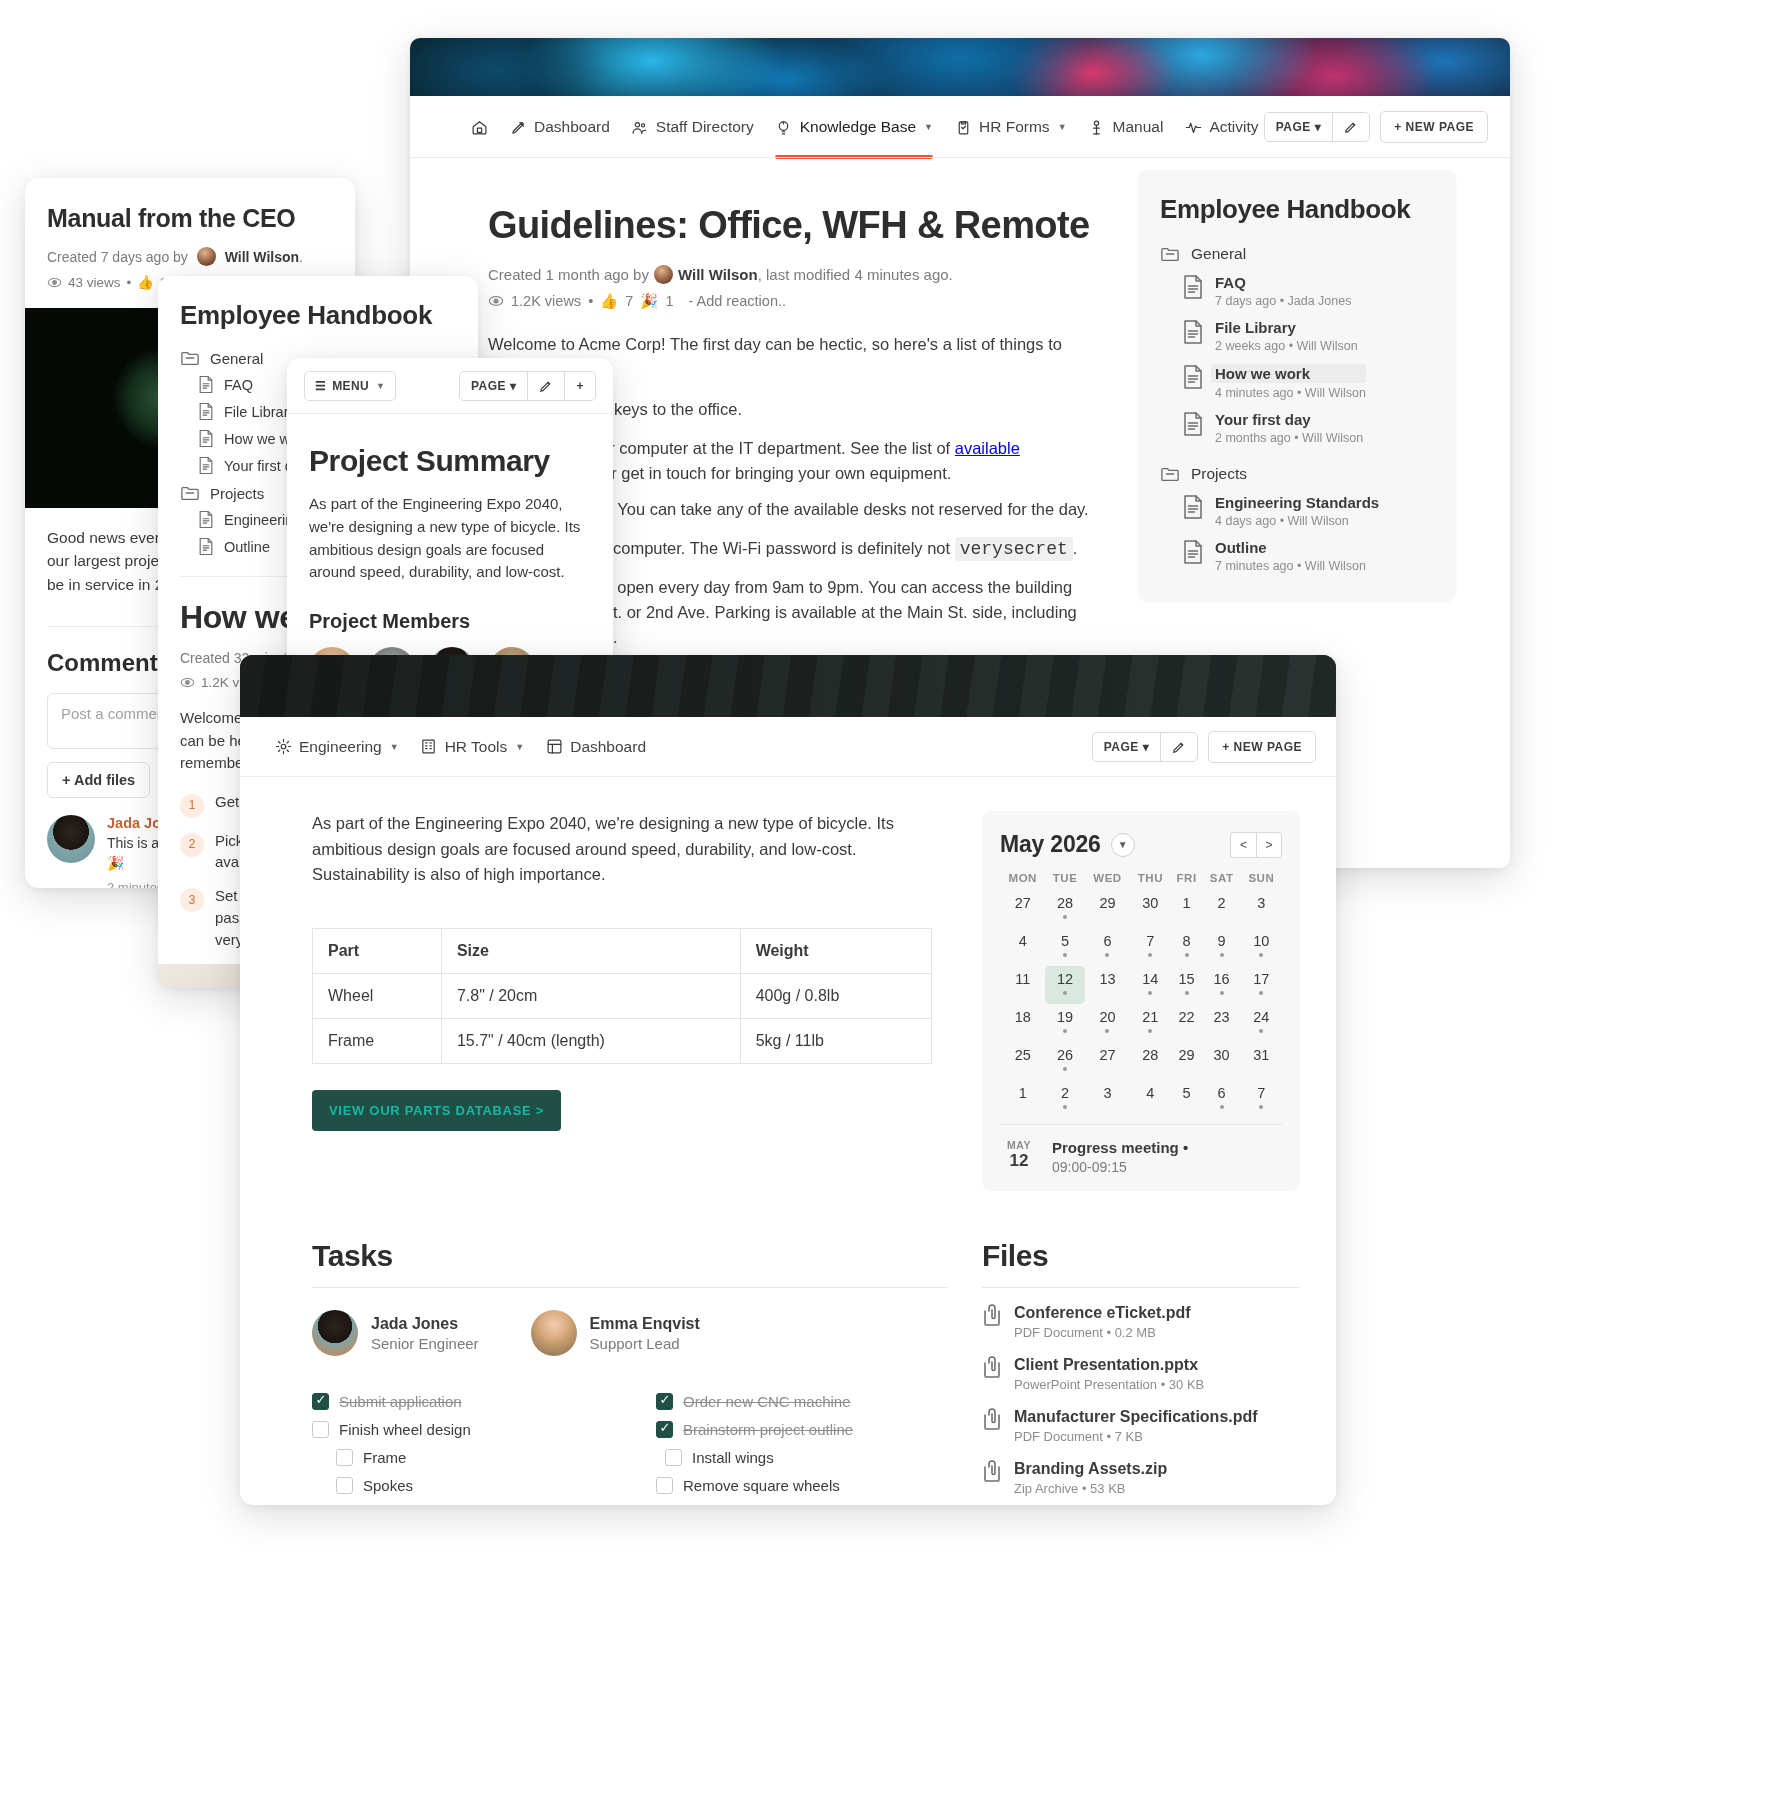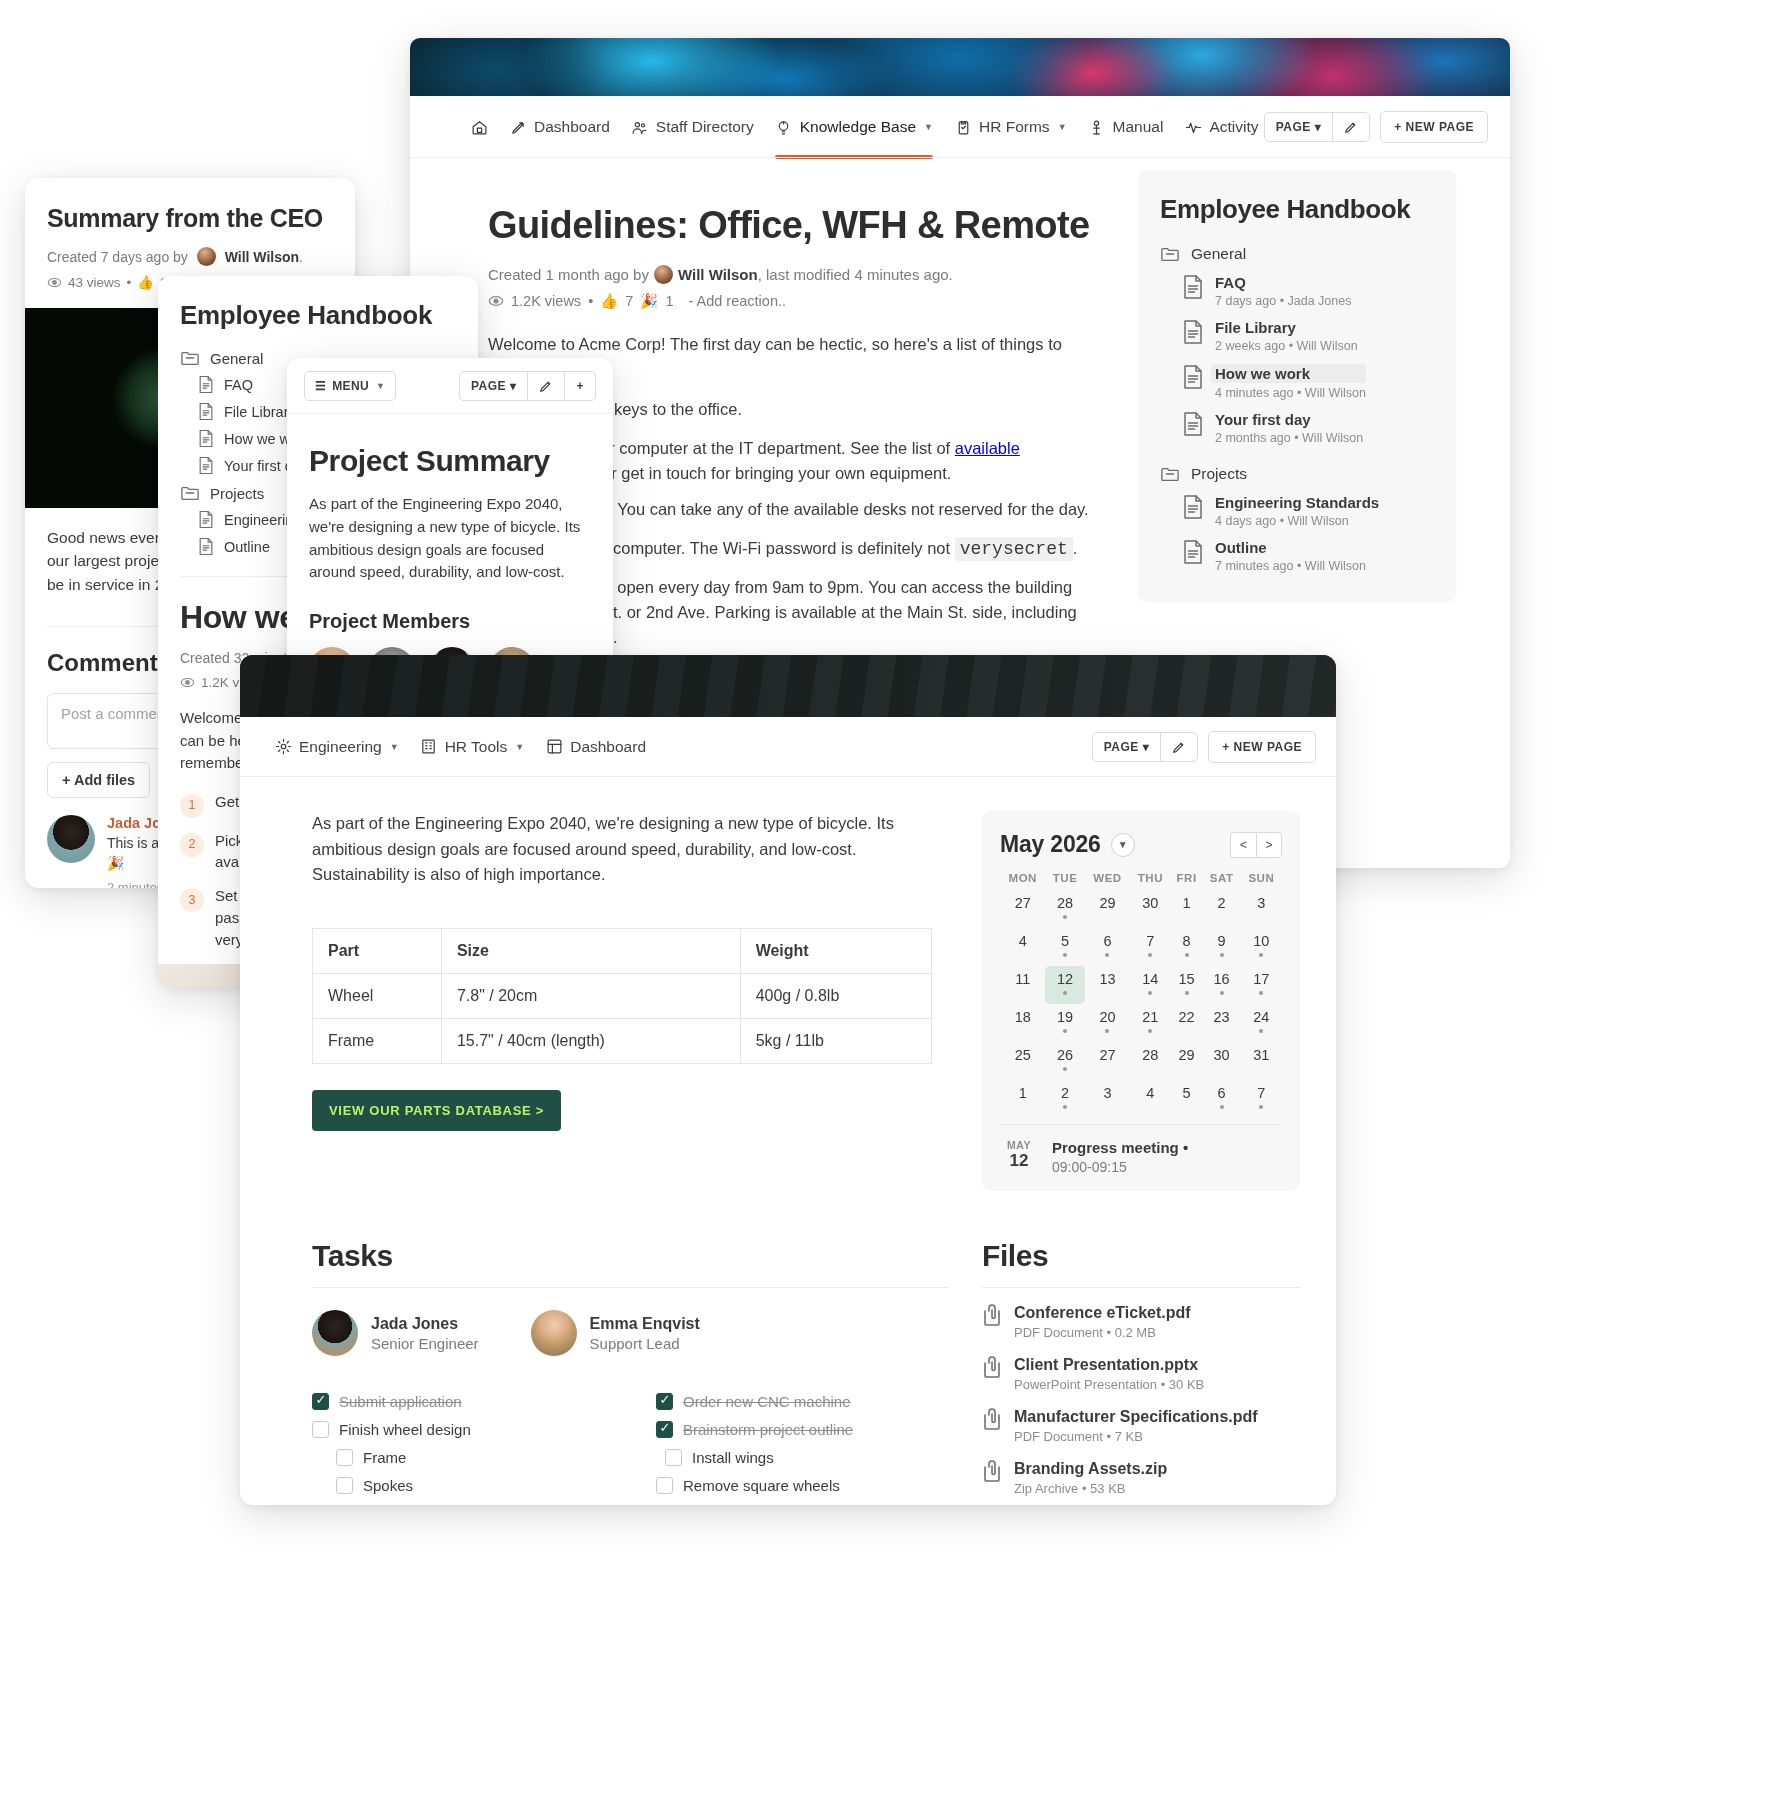--- a/index.html
+++ b/index.html
@@ -141,21 +141,21 @@
        repeating-linear-gradient(98deg,#394442 0px,#394442 26px,#2c3533 26px,#2c3533 52px),
        #333c3a;}
   .bw-nav { height:60px; display:flex; align-items:center; padding:0 20px 0 34px; position:relative; border-bottom:1px solid #ececec;}
   .bw-body { padding:34px 36px 0 72px; display:flex; gap:34px;}
   .bw-left { flex:1; min-width:0;}
   .bw-right { width:318px; flex:0 0 318px;}
   .bw-p { font-size:16.5px; line-height:1.55; color:#3b3b3b;}
   .spec-table { margin-top:40px; width:620px; border-collapse:collapse;}
   .spec-table th, .spec-table td { border:1px solid #e4e4e4; padding:13px 15px; text-align:left; font-size:16px; color:#3b3b3b;}
   .spec-table th { font-weight:700; }
-  .parts-btn { margin-top:26px; display:inline-block; background:#1f4f45; color:#bef264; font-size:13px; font-weight:700; letter-spacing:.7px; padding:13px 17px; border-radius:4px; cursor:pointer;}
+  .parts-btn { margin-top:26px; display:inline-block; background:#1f4f45; color:#14b8a6; font-size:13px; font-weight:700; letter-spacing:.7px; padding:13px 17px; border-radius:4px; cursor:pointer;}
 
   
   .cal { background:#f7f7f7; border-radius:9px; padding:20px 18px 0 18px;}
   .cal-head { display:flex; align-items:center;}
   .cal-month { font-size:23px; font-weight:700; color:#2e2e2e; letter-spacing:-.2px;}
   .circ-btn { width:24px; height:24px; border-radius:50%; border:1px solid #cfcfcf; display:inline-flex; align-items:center; justify-content:center; font-size:10px; color:#5c5c5c; margin-left:10px; cursor:pointer; background:#fff;}
   .cal-navs { margin-left:auto; display:flex; gap:0;}
   .cal-nav { width:26px; height:26px; border:1px solid #d8d8d8; background:#fff; display:flex; align-items:center; justify-content:center; font-size:12px; color:#4a4a4a; cursor:pointer;}
   .cal-nav:first-child { border-radius:4px 0 0 4px; border-right:none;}
   .cal-nav:last-child { border-radius:0 4px 4px 0;}
@@ -442,21 +442,21 @@
         <div>
           <div class="hb-name">Outline</div>
           <div class="hb-sub">7 minutes ago • Will Wilson</div>
         </div>
       </div>
     </div>
 </div>
 
 <div class="card" id="ceo-card">
   <div class="ceo-pad">
-    <div class="ceo-title">Summary from the CEO</div>
+    <div class="ceo-title">Manual from the CEO</div>
     <div class="ceo-meta">
       <span>Created 7 days ago by</span>
       <span class="avatar-xs"></span>
       <b>Will Wilson</b><span>.</span>
     </div>
     <div class="ceo-meta2">
       <span>
         <svg width="15" height="15" viewBox="0 0 24 24" fill="none" stroke="#8d8d8d" stroke-width="1.8">
             <ellipse cx="12" cy="12" rx="10" ry="6.5"></ellipse>
             <circle cx="12" cy="12" r="3" fill="#8d8d8d"></circle>

